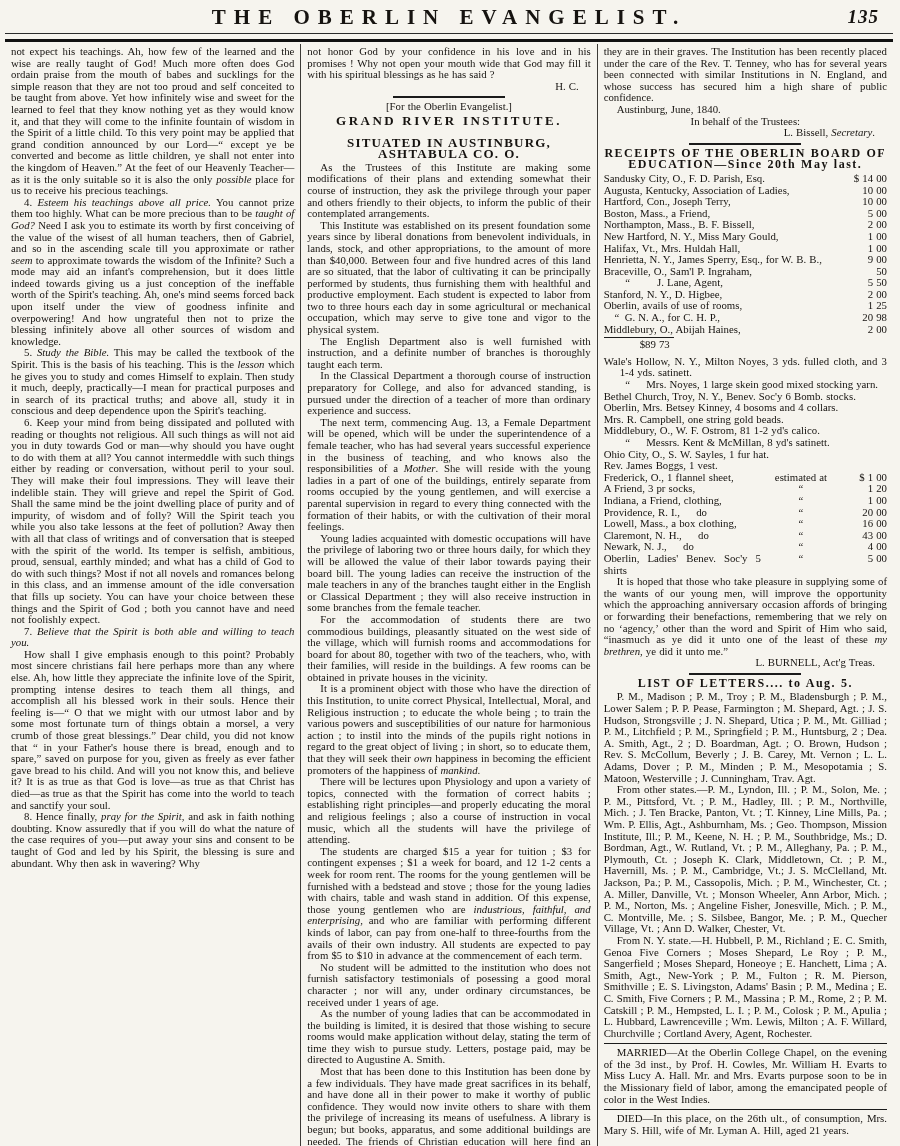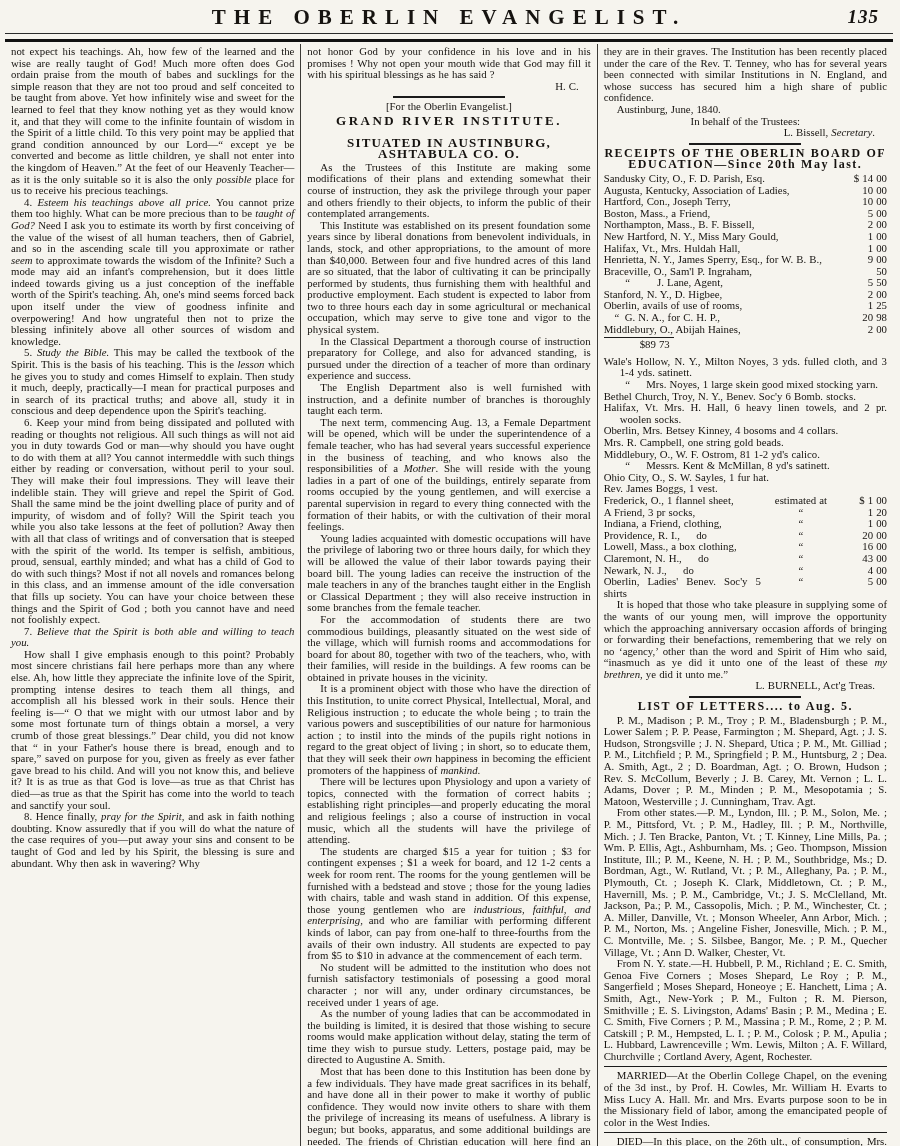--- a/index.html
+++ b/index.html
@@ -66,22 +66,22 @@
       </section>
     <section class="col">
         <div class="para ni"><span>not honor God by your confidence in his love and in his promises !  Why not open your mouth wide that God may fill it with his spiritual blessings as he has said ?</span></div>
         <div class="sig"><span>H. C.</span></div>
         <div class="rule-sep"></div>
         <div class="center-line"><span>[For the Oberlin Evangelist.]</span></div>
         <div class="head1"><span>GRAND RIVER INSTITUTE.</span></div>
         <div class="head2"><span>SITUATED IN AUSTINBURG, ASHTABULA CO. O.</span></div>
         <div class="para"><span>As the Trustees of this Institute are making some modifications of their plans and extending somewhat their course of instruction, they ask the privilege through your paper and others friendly to their objects, to inform the public of their contemplated arrangements.</span></div>
         <div class="para"><span>This Institute was established on its present foundation some years since by liberal donations from benevolent individuals, in lands, stock, and other appropriations, to the amount of more than $40,000.  Between four and five hundred acres of this land are so situated, that the labor of cultivating it can be principally performed by students, thus furnishing them with healthful and productive employment.  Each student is expected to labor from two to three hours each day in some agricultural or mechanical occupation, which may serve to give tone and vigor to the physical system.</span></div>
+        <div class="para"><span>The English Department also is well furnished with instruction, and a definite number of branches is thoroughly taught each term.</span></div>
         <div class="para"><span>In the Classical Department a thorough course of instruction preparatory for College, and also for advanced standing, is pursued under the direction of a teacher of more than ordinary experience and success.</span></div>
-        <div class="para"><span>The English Department also is well furnished with instruction, and a definite number of branches is thoroughly taught each term.</span></div>
         <div class="para"><span>The next term, commencing Aug. 13, a Female Department will be opened, which will be under the superintendence of a female teacher, who has had several years successful experience in the business of teaching, and who knows also the responsibilities of a </span><i>Mother</i><span>.  She will reside with the young ladies in a part of one of the buildings, entirely separate from rooms occupied by the young gentlemen, and will exercise a parental supervision in regard to every thing connected with the formation of their habits, or with the cultivation of their moral feelings.</span></div>
         <div class="para"><span>Young ladies acquainted with domestic occupations will have the privilege of laboring two or three hours daily, for which they will be allowed the value of their labor towards paying their board bill.  The young ladies can receive the instruction of the male teachers in any of the branches taught either in the English or Classical Department ; they will also receive instruction in some branches from the female teacher.</span></div>
         <div class="para"><span>For the accommodation of students there are two commodious buildings, pleasantly situated on the west side of the village, which will furnish rooms and accommodations for board for about 80, together with two of the teachers, who, with their families, will reside in the buildings.  A few rooms can be obtained in private houses in the vicinity.</span></div>
         <div class="para"><span>It is a prominent object with those who have the direction of this Institution, to unite correct Physical, Intellectual, Moral, and Religious instruction ; to educate the whole being ; to train the various powers and susceptibilities of our nature for harmonious action ; to instil into the minds of the pupils right notions in regard to the great object of living ; in short, so to educate them, that they will seek their </span><i>own</i><span> happiness in becoming the efficient promoters of the happiness of </span><i>mankind</i><span>.</span></div>
         <div class="para"><span>There will be lectures upon Physiology and upon a variety of topics, connected with the formation of correct habits ; establishing right principles—and properly educating the moral and religious feelings ; also a course of instruction in vocal music, which all the students will have the privilege of attending.</span></div>
         <div class="para"><span>The students are charged $15 a year for tuition ; $3 for contingent expenses ; $1 a week for board, and 12 1-2 cents a week for room rent.  The rooms for the young gentlemen will be furnished with a bedstead and stove ; those for the young ladies with chairs, table and wash stand in addition.  Of this expense, those young gentlemen who are </span><i>industrious, faithful, and enterprising</i><span>, and who are familiar with performing different kinds of labor, can pay from one-half to three-fourths from the avails of their own industry.  All students are expected to pay from $5 to $10 in advance at the commencement of each term.</span></div>
         <div class="para"><span>No student will be admitted to the institution who does not furnish satisfactory testimonials of posessing a good moral character ; nor will any, under ordinary circumstances, be received under 1 years of age.</span></div>
         <div class="para"><span>As the number of young ladies that can be accommodated in the building is limited, it is desired that those wishing to secure rooms would make application without delay, stating the term of time they wish to pursue study.  Letters, postage paid, may be directed to Augustine A. Smith.</span></div>
         <div class="para"><span>Most that has been done to this Institution has been done by a few individuals.  They have made great sacrifices in its behalf, and have done all in their power to make it worthy of public confidence.  They would now invite others to share with them the privilege of increasing its means of usefulness.  A library is begun; but books, apparatus, and some additional buildings are needed.  The friends of Christian education will here find an opportunity to make investments, which may continue to bless the world after</span></div>
       </section>
@@ -147,21 +147,20 @@
           </div>
           <div class="money-row">
             <span class="txt"><span>Middlebury, O., Abijah Haines,</span></span>
             <span class="amt">2 00</span>
           </div>
         </div>
         <div class="total-row"><span>$89 73</span></div>
         <div class="hang"><span>Wale's Hollow, N. Y., Milton Noyes, 3 yds. fulled cloth, and 3 1-4 yds. satinett.</span></div>
         <div class="hang"><span>  “  Mrs. Noyes, 1 large skein good mixed stocking yarn.</span></div>
         <div class="hang"><span>Bethel Church, Troy, N. Y., Benev. Soc'y 6 Bomb. stocks.</span></div>
-        <div class="hang"><span>Halifax, Vt. Mrs. H. Hall, 6 heavy linen towels, and 2 pr. woolen socks.</span></div>
         <div class="hang"><span>Oberlin, Mrs. Betsey Kinney, 4 bosoms and 4 collars.</span></div>
         <div class="hang"><span>Mrs. R. Campbell, one string gold beads.</span></div>
         <div class="hang"><span>Middlebury, O., W. F. Ostrom, 81 1-2 yd's calico.</span></div>
         <div class="hang"><span>  “  Messrs. Kent &amp; McMillan, 8 yd's satinett.</span></div>
         <div class="hang"><span>Ohio City, O., S. W. Sayles, 1 fur hat.</span></div>
         <div class="hang"><span>Rev. James Boggs, 1 vest.</span></div>
         <div>
           <div class="est-row">
             <span class="txt"><span>Frederick, O., 1 flannel sheet,</span></span>
             <span class="mid">estimated at</span>

